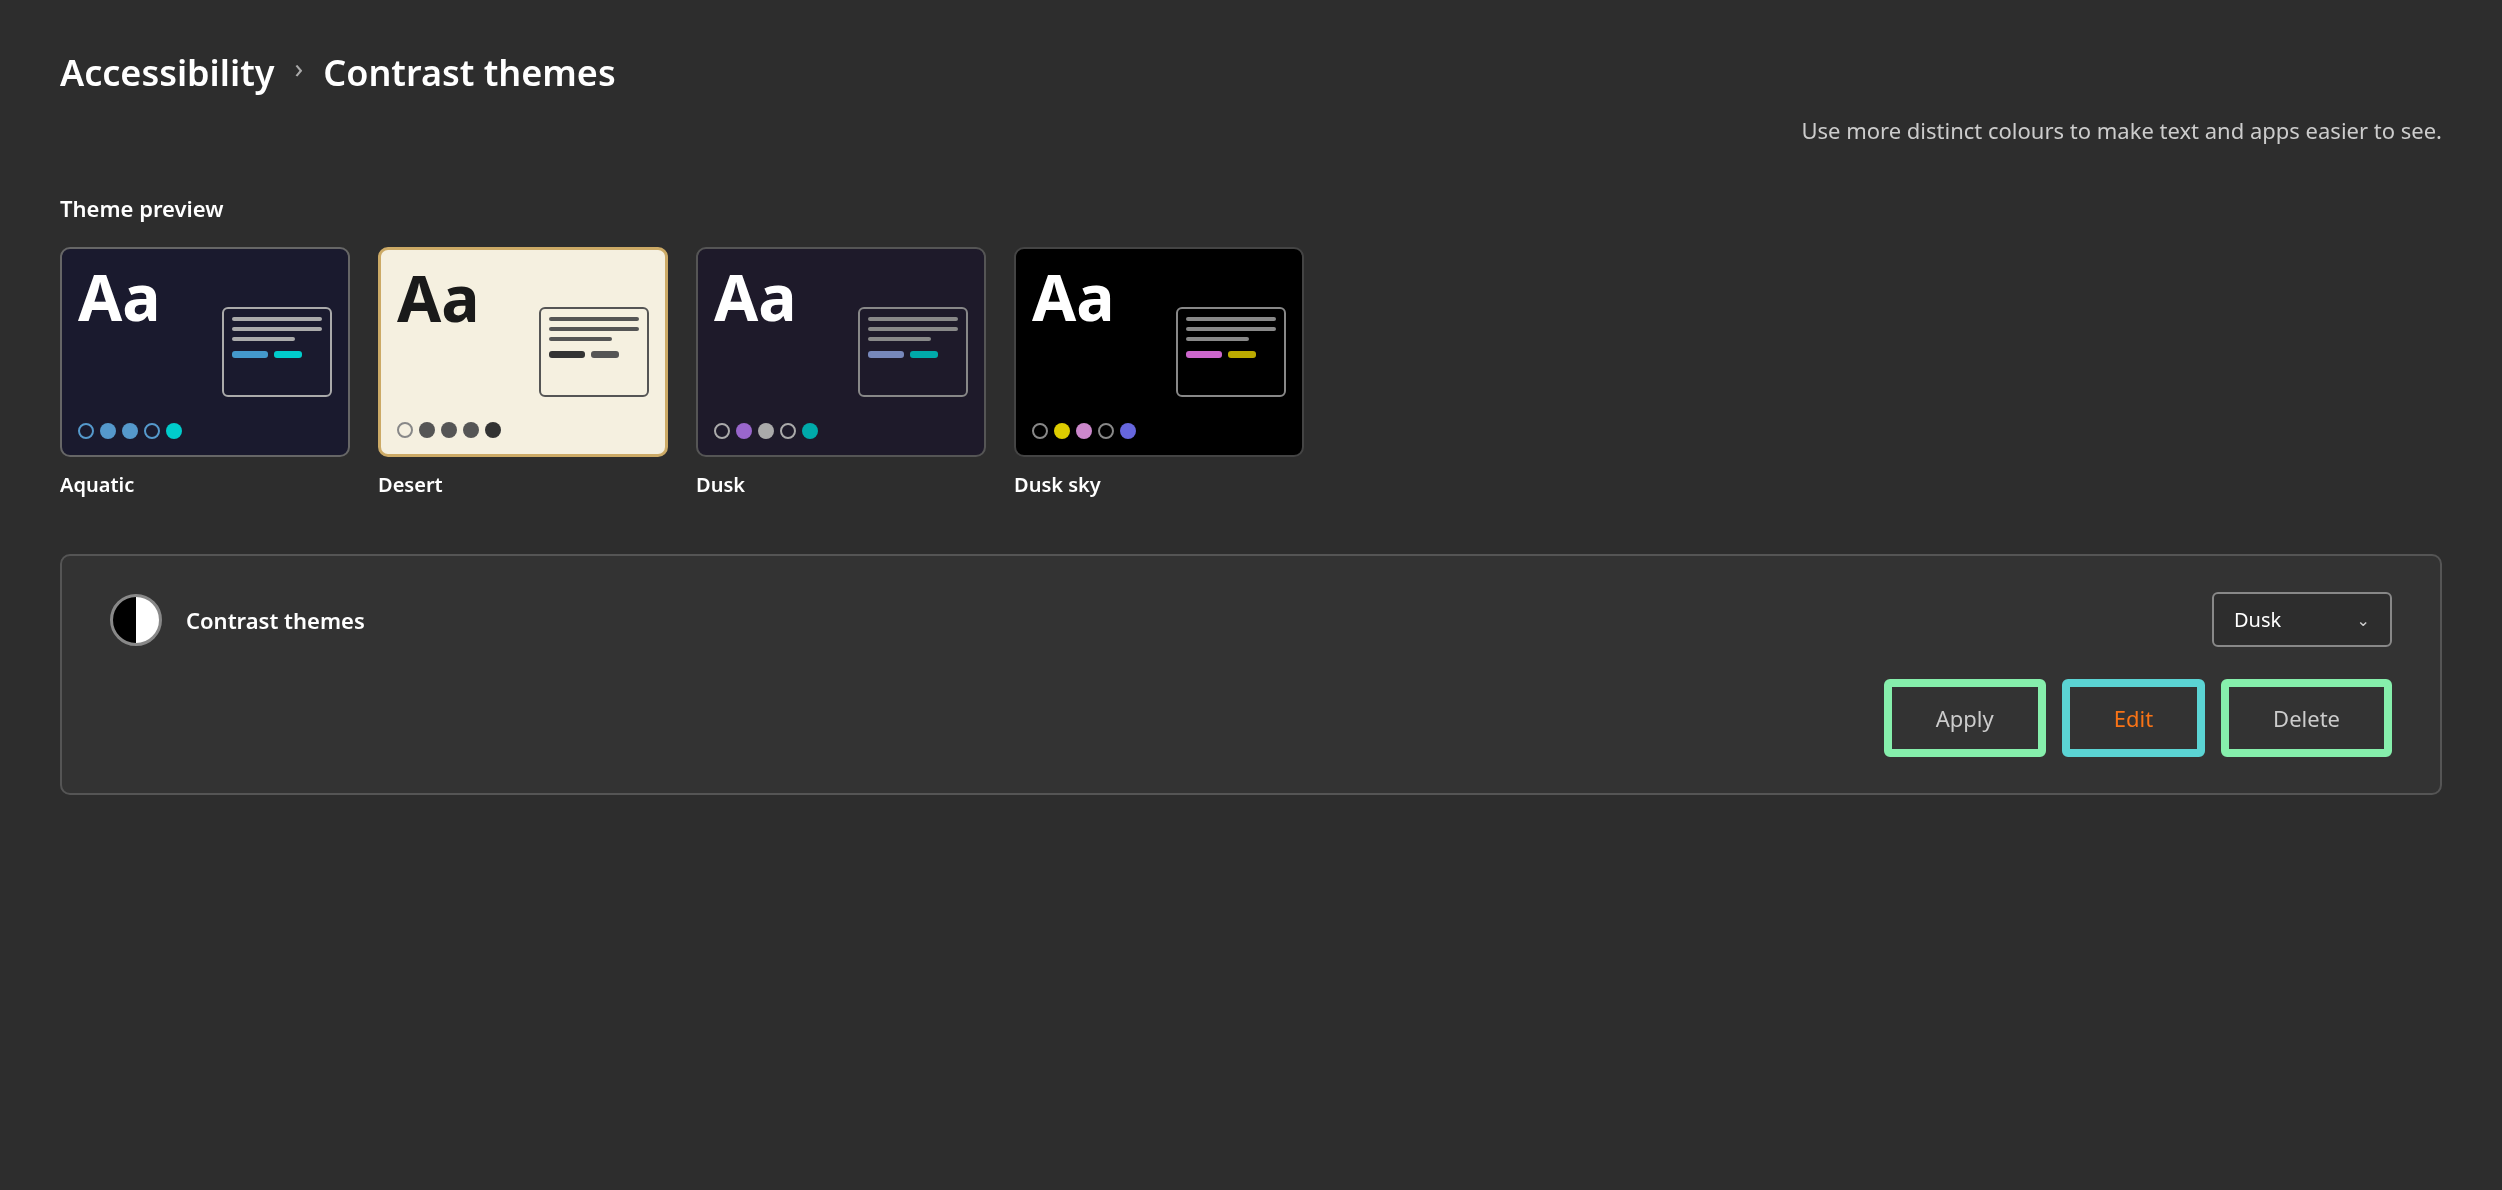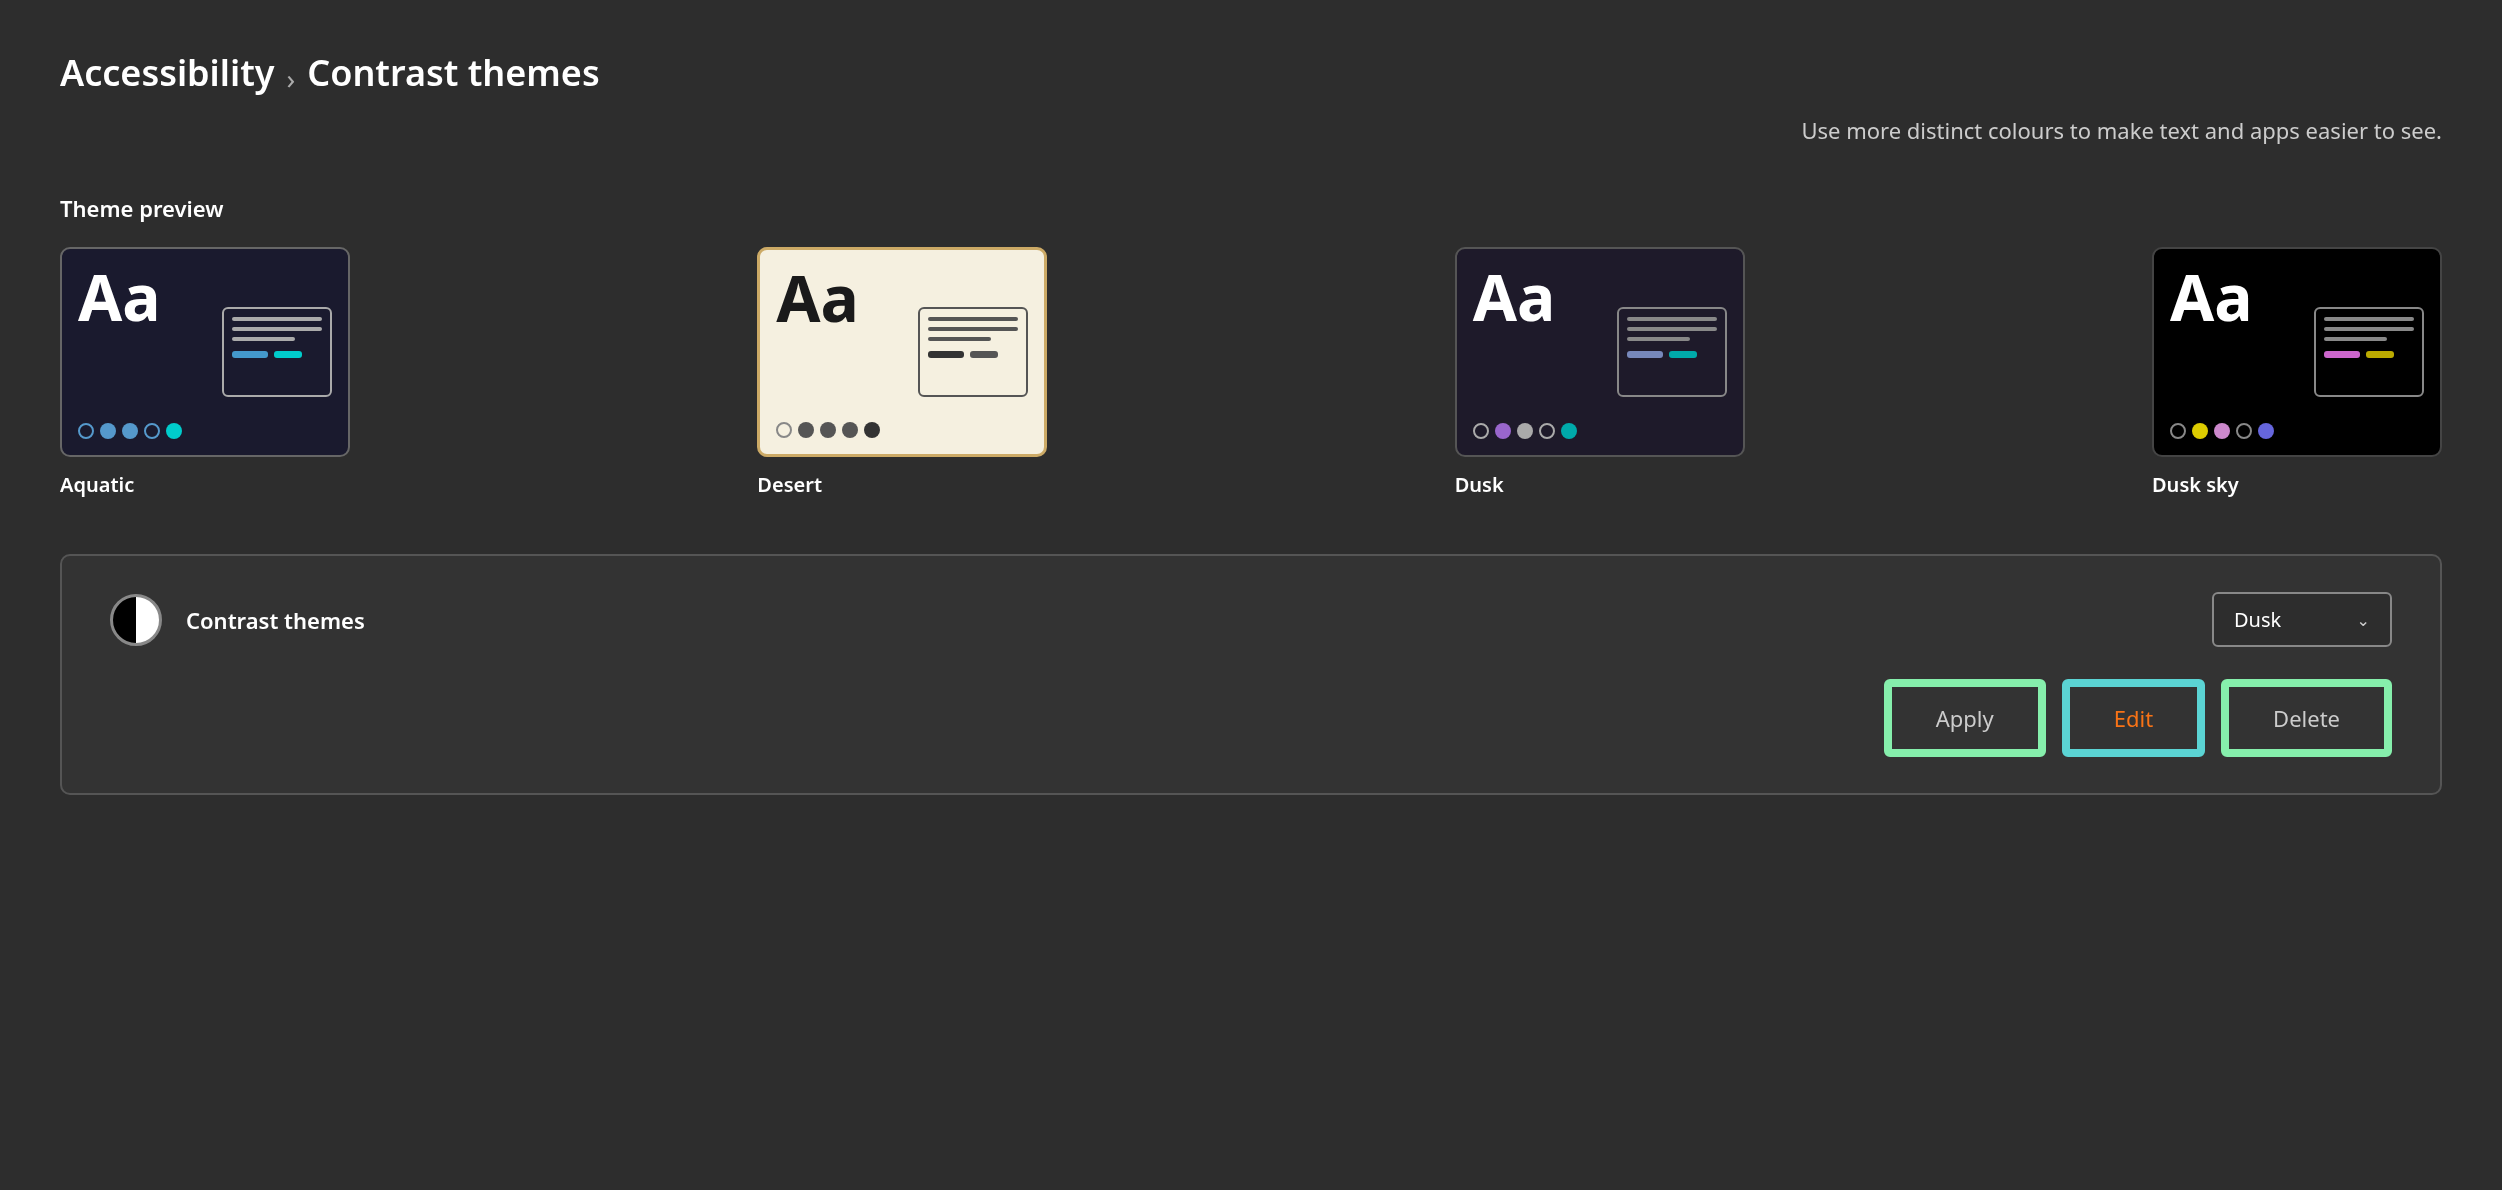--- a/index.html
+++ b/index.html
@@ -12,22 +12,22 @@
       background-color: #2d2d2d;
       color: #ffffff;
       font-family: 'Segoe UI', system-ui, -apple-system, sans-serif;
       width: 2502px;
       min-height: 1190px;
       padding: 48px 60px;
     }
 
     .breadcrumb {
       display: flex;
-      align-items: flex-end;
-      gap: 12px;
+      align-items: flex-start;
+      gap: 20px;
       margin-bottom: 18px;
     }
 
     .breadcrumb-accessibility {
       font-size: 36px;
       font-weight: 600;
       color: #ffffff;
     }
 
     .breadcrumb-separator {
@@ -50,22 +50,22 @@
 
     .section-title {
       font-size: 22px;
       font-weight: 600;
       color: #ffffff;
       margin-bottom: 24px;
     }
 
     .themes-grid {
       display: flex;
+      gap: 28px;
       margin-bottom: 56px;
-      justify-content: space-between;
     }
 
     .theme-card {
       display: flex;
       flex-direction: column;
       gap: 14px;
       cursor: pointer;
     }
 
     .theme-preview {

